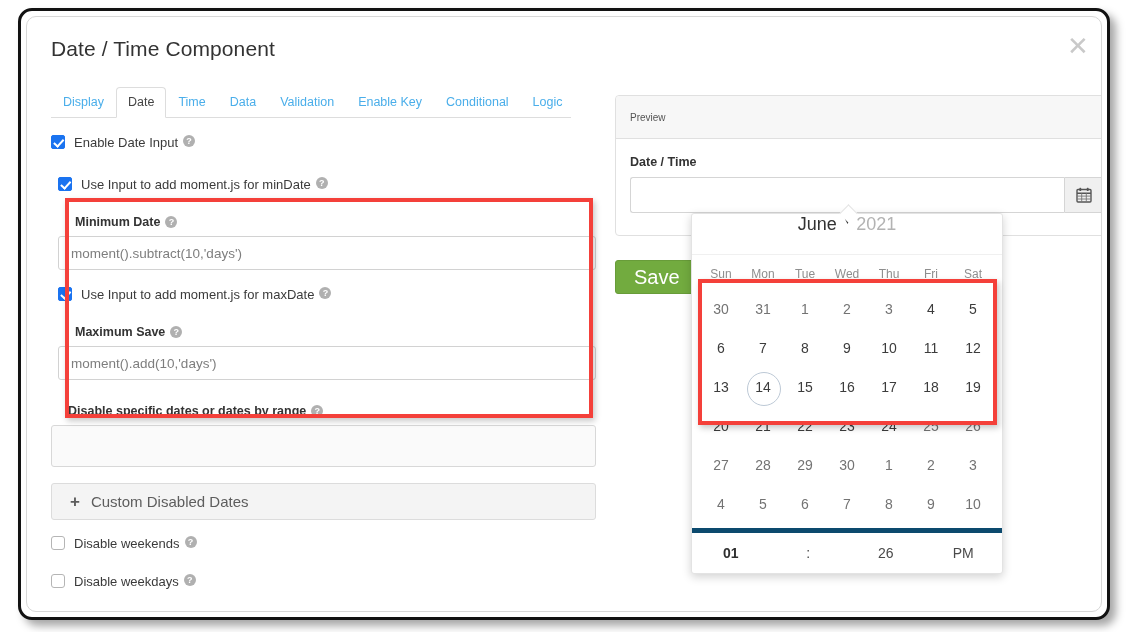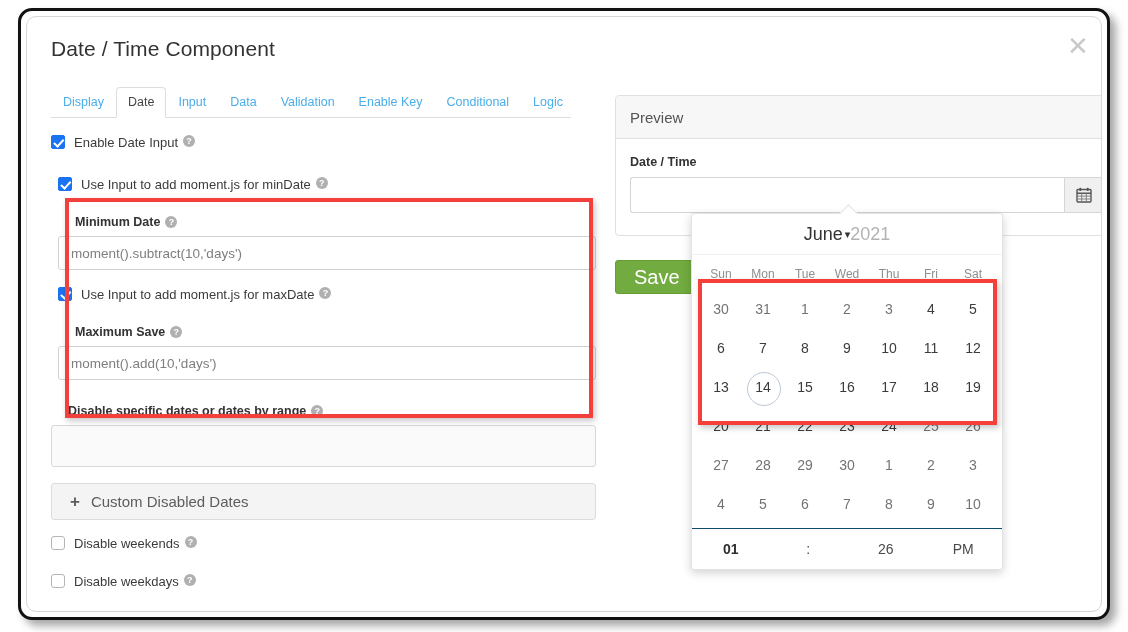--- a/index.html
+++ b/index.html
@@ -252,21 +252,21 @@
     background: #ffffff;
     box-sizing: border-box;
   }
   .preview-head {
     height: 42px;
     background: #f7f7f7;
     border-bottom: 1px solid #e0e0e0;
     display: flex;
     align-items: center;
     padding-left: 14px;
-    font-size: 15px;
+    font-size: 10px;
     color: #545454;
     border-radius: 4px 4px 0 0;
   }
   .preview-body {
     padding: 16px 14px 22px 14px;
   }
   .dt-label {
     font-size: 12.5px;
     font-weight: bold;
     color: #333333;
@@ -354,22 +354,23 @@
     top: -7px;
     width: 12px; height: 12px;
     background: #ffffff;
     border-left: 1px solid #e3e3e3;
     border-top: 1px solid #e3e3e3;
     transform: rotate(45deg);
   }
   .cal-head {
     height: 40px;
     display: flex;
-    align-items: center;
+    align-items: flex-start;
     justify-content: center;
+    gap: 6px;
     font-size: 18px;
     border-bottom: 1px solid #f0f0f0;
   }
   .cal-month {
     color: #333333;
     cursor: pointer;
   }
   .chev {
     font-size: 11px;
     color: #333333;
@@ -404,21 +405,21 @@
   .cal-day.today::before {
     content: "";
     position: absolute;
     left: 50%; top: 50%;
     width: 32px; height: 32px;
     margin: -16px 0 0 -16px;
     border: 1px solid #bdc9d6;
     border-radius: 50%;
   }
   .cal-time {
-    border-top: 1px solid #0c4a6e;
+    border-top: 5px solid #0c4a6e;
     display: grid;
     grid-template-columns: repeat(4, 1fr);
     height: 40px;
     align-items: center;
   }
   .tm {
     text-align: center;
     font-size: 14px;
     color: #4a4a4a;
     cursor: pointer;
@@ -434,21 +435,21 @@
     <div class="dialog-inner">
 
       <div class="close-x">✕</div>
 
       <div class="dialog-title">Date / Time Component</div>
 
       <div class="tabs-wrap">
         <div class="tabs-row" id="tabs-row">
             <div class="tab">Display</div>
             <div class="tab active">Date</div>
-            <div class="tab">Input</div>
+            <div class="tab">Time</div>
             <div class="tab">Data</div>
             <div class="tab">Validation</div>
             <div class="tab">Enable Key</div>
             <div class="tab">Conditional</div>
             <div class="tab">Logic</div>
           </div>
       </div>
 
       <div class="left-col">
 

